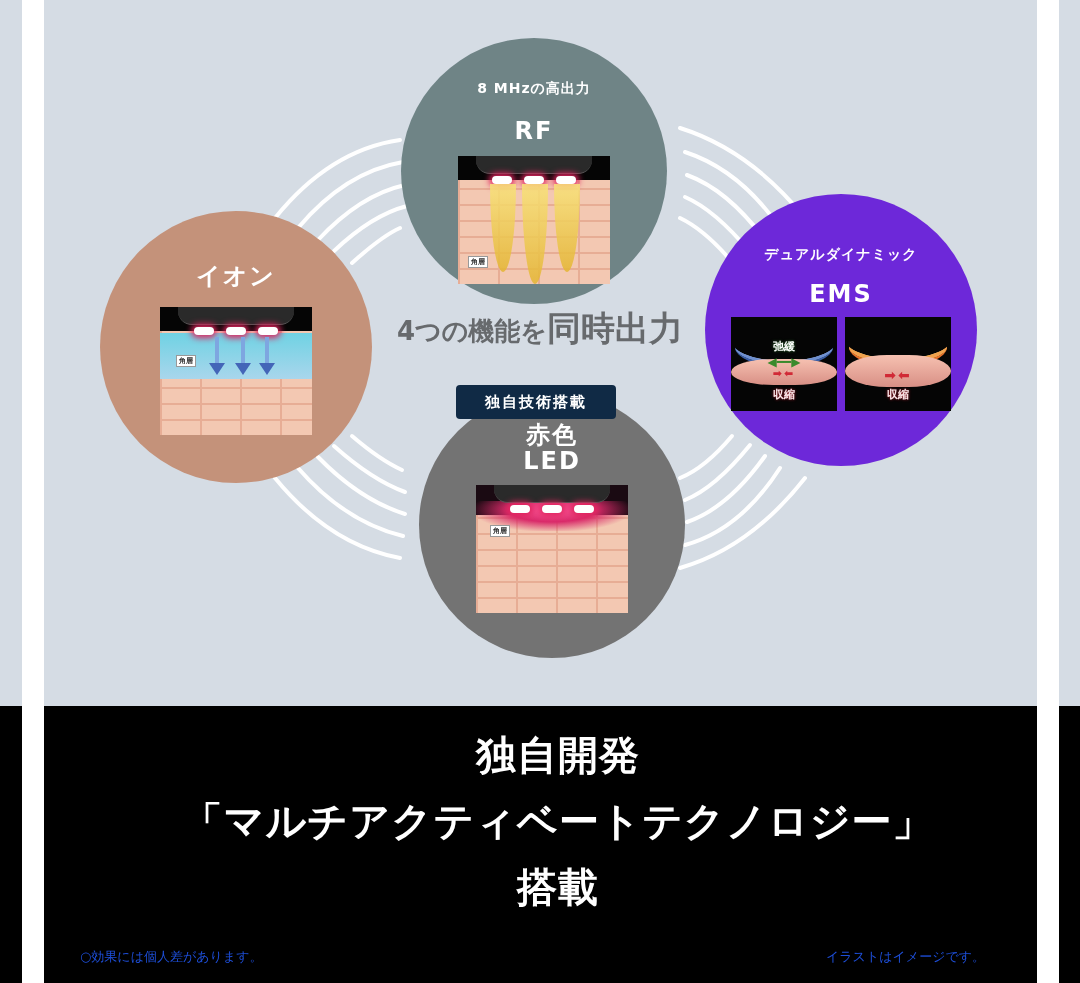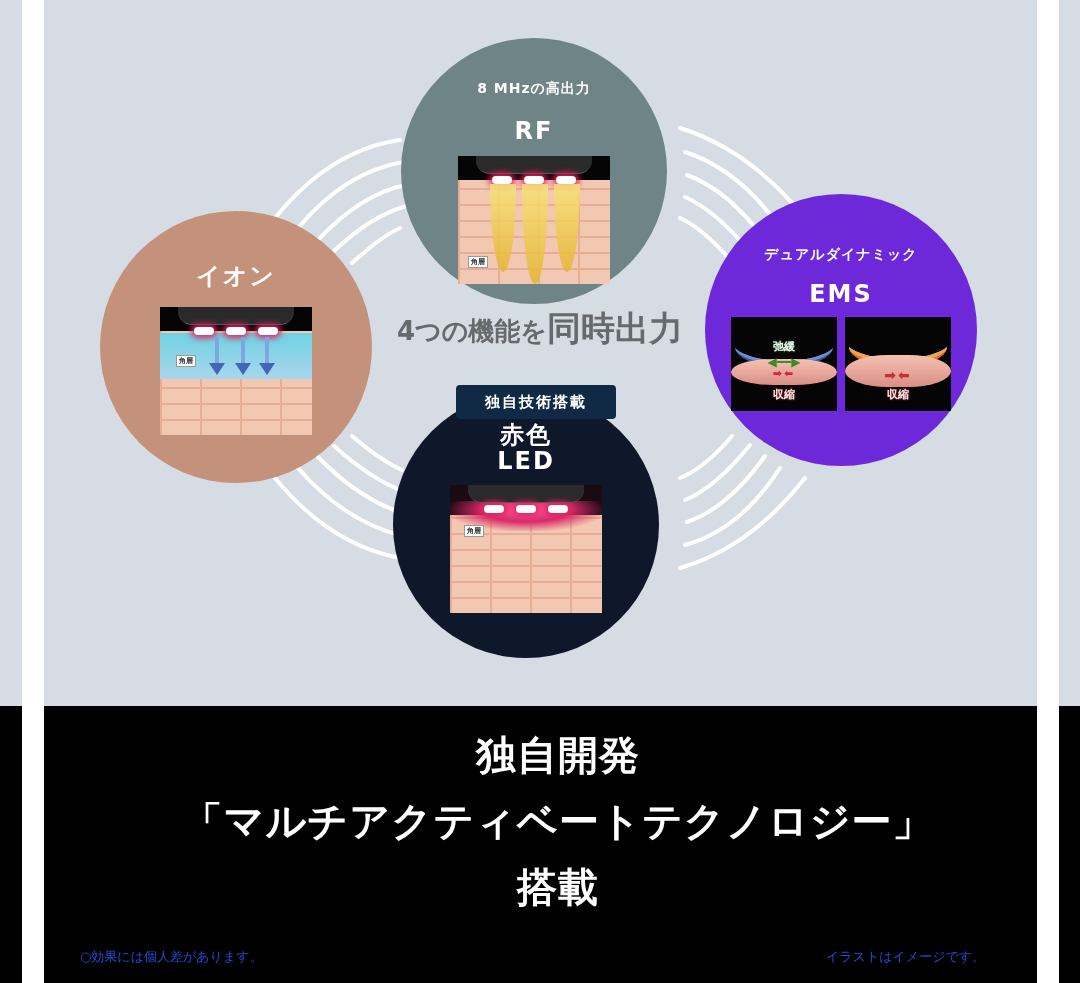--- a/index.html
+++ b/index.html
@@ -11,21 +11,21 @@
   .stripe.right { left: 1037px; }
 
   .panel { position: absolute; left: 44px; top: 0; width: 993px; height: 983px; background: #d5dce4; }
 
   .arcs { position: absolute; left: 0; top: 0; width: 1080px; height: 706px; pointer-events: none; }
 
   .circle { position: absolute; border-radius: 50%; display: flex; flex-direction: column; align-items: center; color: #fff; }
   .c-rf { left: 401px; top: 38px; width: 266px; height: 266px; background: #6f8486; }
   .c-ion { left: 100px; top: 211px; width: 272px; height: 272px; background: #c4927a; }
   .c-ems { left: 705px; top: 194px; width: 272px; height: 272px; background: #6d28d9; }
-  .c-led { left: 393px; top: 392px; width: 266px; height: 266px; background: #0f172a; }
+  .c-led { left: 419px; top: 392px; width: 266px; height: 266px; background: #737373; }
 
   .sub { font-weight: bold; font-size: 14px; letter-spacing: 1px; }
   .main { font-weight: bold; font-size: 24px; letter-spacing: 2px; line-height: 1.1; }
 
   .c-rf .sub { margin-top: 42px; }
   .c-rf .main { margin-top: 20px; text-align: center; }
   .c-ion .main { margin-top: 52px; }
   .c-ems .sub { margin-top: 52px; }
   .c-ems .main { margin-top: 17px; }
   .c-led .main.first { margin-top: 30px; }

